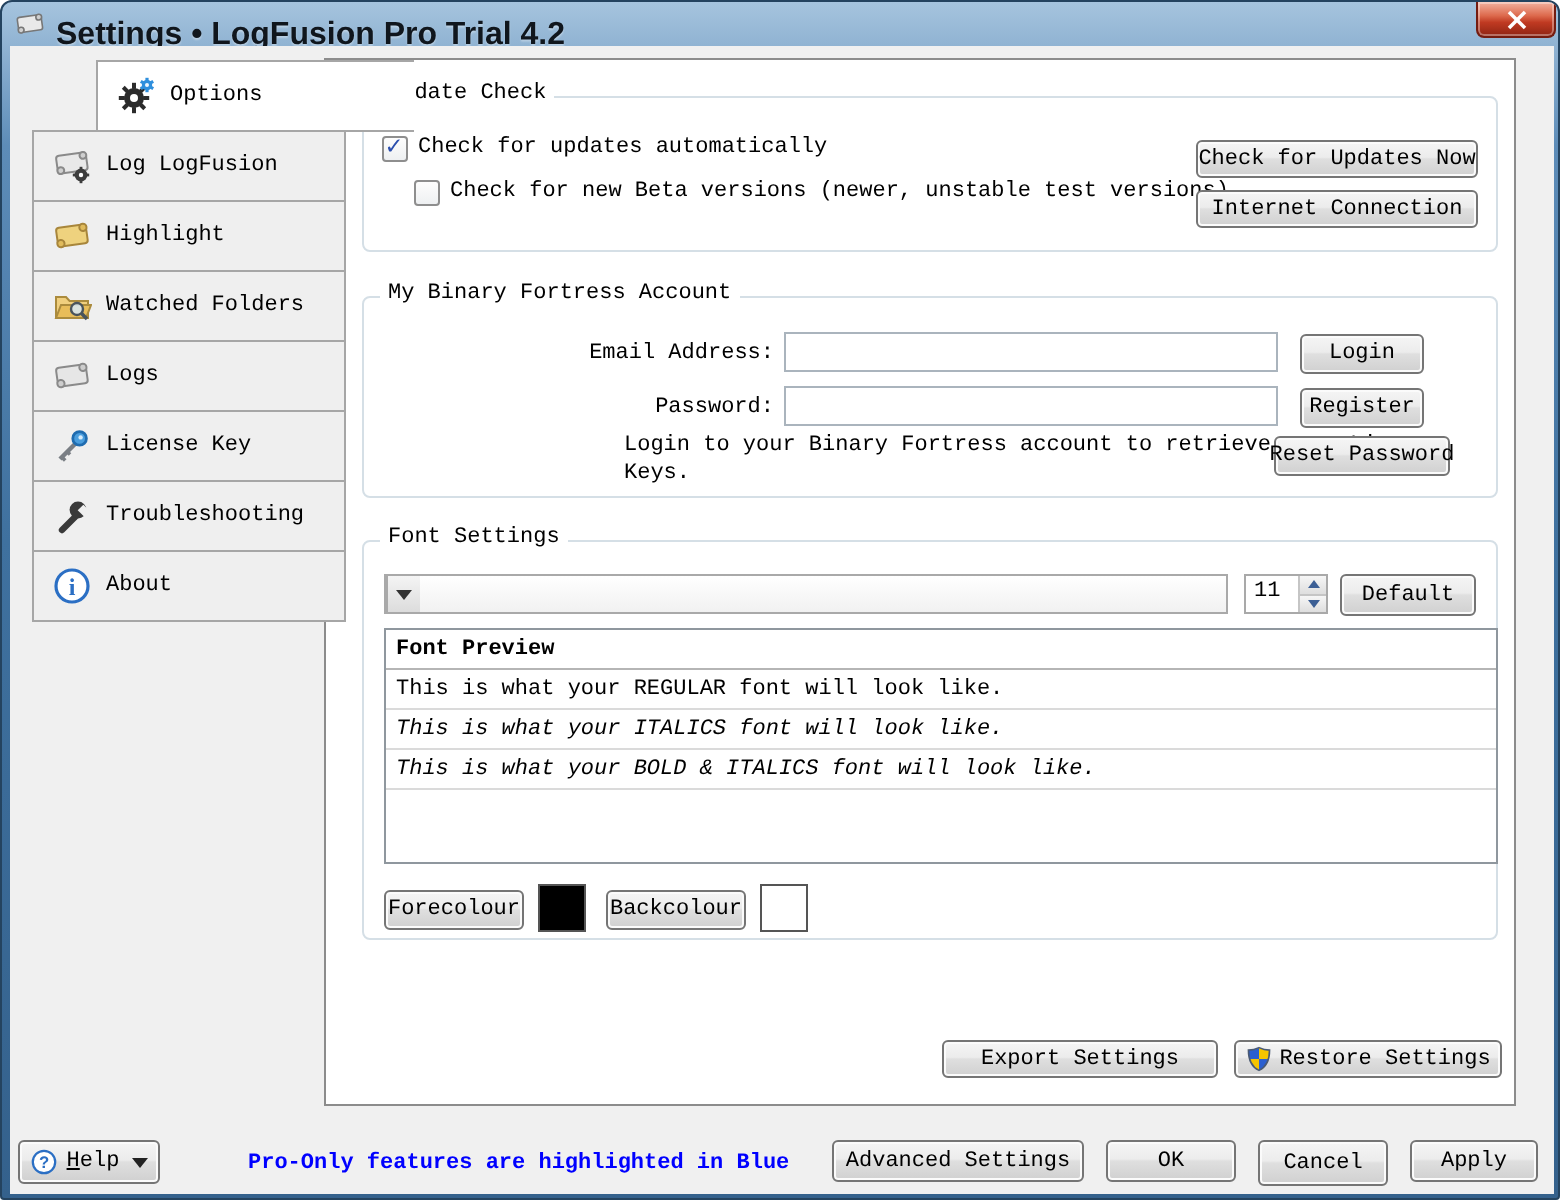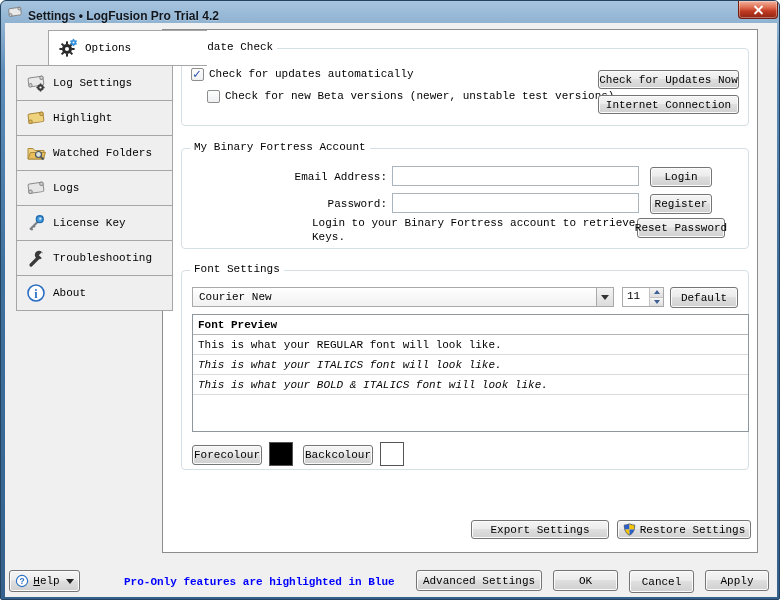--- a/index.html
+++ b/index.html
@@ -8,21 +8,21 @@
     position:relative;width:780px;height:600px;
     font-family:"Liberation Mono",monospace;font-size:11px;color:#000;
     background:linear-gradient(180deg,#a6c4de 0%,#5d8cb8 12%,#3f719f 45%,#34618c 100%);
     border:1px solid #24435f;border-radius:6px 6px 2px 2px;overflow:hidden;
   }
   
   .titlebar{position:absolute;left:0;top:0;width:780px;height:22px;}
   .app-icon{position:absolute;left:6px;top:3px;width:16px;height:16px;}
   .title-text{
     position:absolute;left:27px;top:8px;
-    font-family:"Liberation Sans",sans-serif;font-size:12px;font-weight:bold;color:#10161d;
+    font-family:"Liberation Sans",sans-serif;font-size:16px;font-weight:bold;color:#10161d;
     text-shadow:0 1px 1px rgba(255,255,255,.35);white-space:nowrap;
   }
   .close-btn{
     position:absolute;left:737px;top:0;width:40px;height:18px;
     background:linear-gradient(180deg,#f3b2a0 0%,#dd6a4d 40%,#c03a22 60%,#8f2413 100%);
     border:1px solid #741c10;border-top:none;border-radius:0 0 4px 4px;
     display:flex;align-items:center;justify-content:center;cursor:default;
     box-shadow:inset 0 0 0 1px rgba(255,255,255,.35);
   }
   
@@ -158,21 +158,21 @@
           <g fill="#3d3d3d">
             <circle cx="14.5" cy="14.5" r="3.2"></circle>
             <rect x="13.8" y="10.4" width="1.4" height="2"></rect>
             <rect x="13.8" y="10.4" width="1.4" height="2" transform="rotate(90 14.5 14.5)"></rect>
             <rect x="13.8" y="10.4" width="1.4" height="2" transform="rotate(180 14.5 14.5)"></rect>
             <rect x="13.8" y="10.4" width="1.4" height="2" transform="rotate(270 14.5 14.5)"></rect>
           </g>
           <circle cx="14.5" cy="14.5" r="1.1" fill="#fff"></circle>
         </svg>
     </span>
-    <span class="tlabel">Log Settings</span>
+    <span class="tlabel">Log LogFusion</span>
   </div>
 
   <div class="tab" style="top:99px">
     <span class="ticon">
       <svg viewBox="0 0 20 20" width="20" height="20">
           <g transform="rotate(-8 10 10)">
             <rect x="2.5" y="5" width="15" height="9.5" rx="1.5" fill="#eed27e" stroke="#a8863b"></rect>
             <circle cx="4" cy="13" r="1.8" fill="#e0bb5c" stroke="#a8863b"></circle>
             <circle cx="16" cy="6.5" r="1.8" fill="#e0bb5c" stroke="#a8863b"></circle>
           </g>
@@ -263,21 +263,20 @@
     <div class="note" style="left:130px;top:67px;width:420px">Login to your Binary Fortress account to retrieve your License Keys.</div>
     <div class="btn" style="left:468px;top:18px;width:62px;height:20px">Login</div>
     <div class="btn" style="left:468px;top:45px;width:62px;height:20px">Register</div>
     <div class="btn" style="left:455px;top:69px;width:88px;height:20px">Reset Password</div>
   </div>
 
   <div class="group" style="left:180px;top:269px;width:568px;height:200px">
     <span class="gtitle">Font Settings</span>
 
     <div class="combo" style="left:10px;top:16px;width:422px;height:20px">
-      <span class="combo-text">Courier New</span>
       <span class="combo-btn">
           <span class="tri-down"></span>
         </span>
     </div>
 
     <div class="spinner" style="left:440px;top:16px;width:42px;height:20px">
       <span class="spin-text">11</span>
       <span class="spin-btns">
         <span class="spin-up">
             <span class="tri-up-s"></span>

